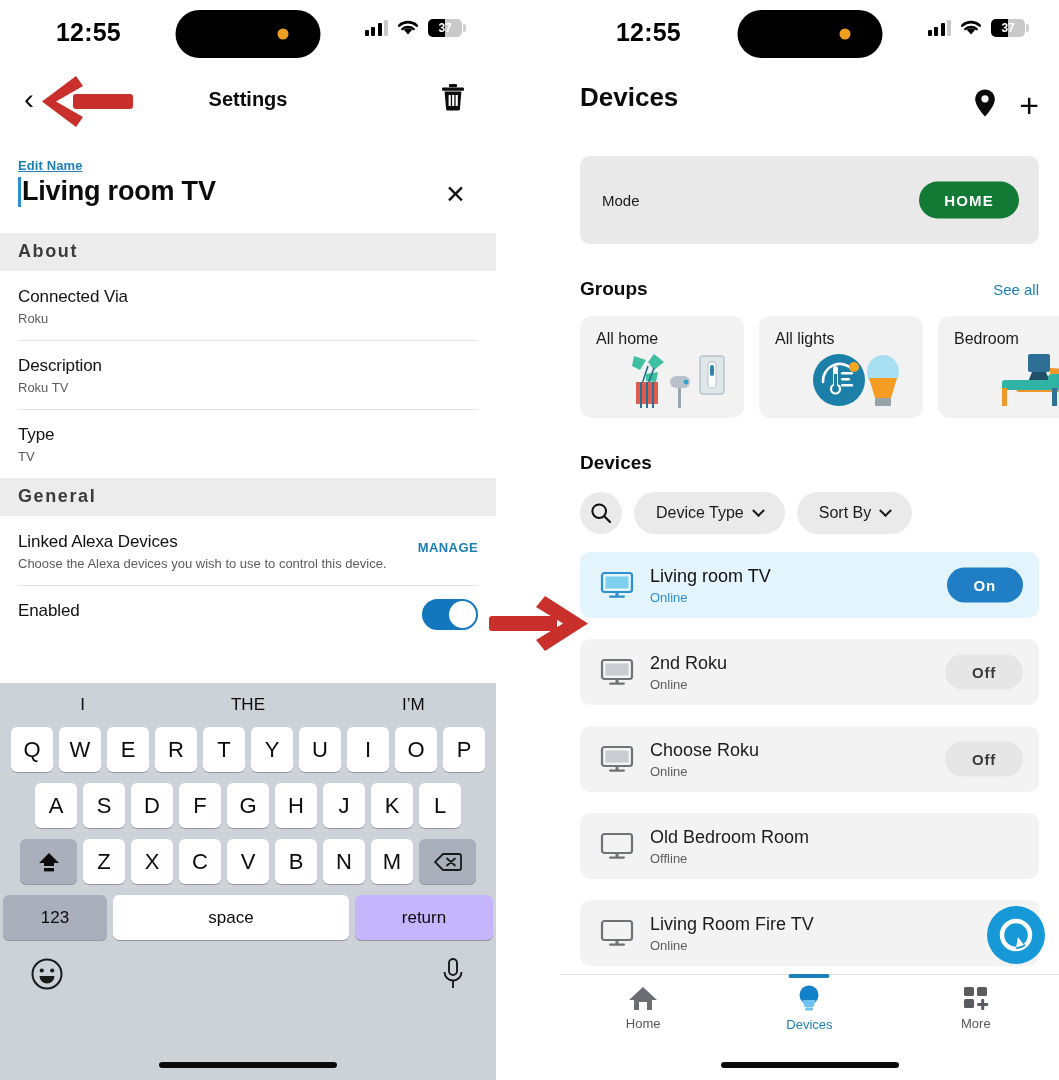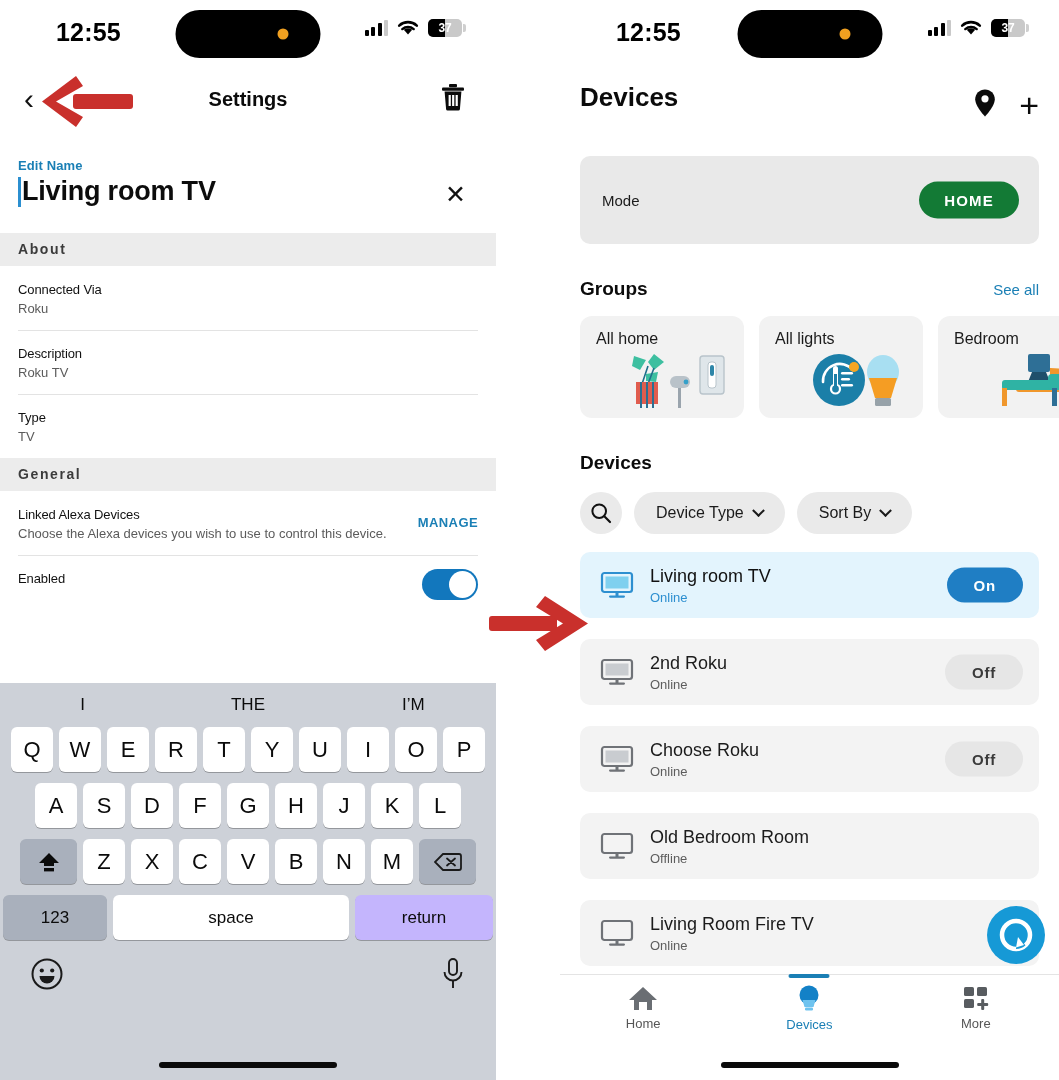--- a/index.html
+++ b/index.html
@@ -62,38 +62,38 @@
     position: absolute; left: 24px; top: 50%; transform: translateY(-50%);
     font-size: 30px; line-height: 1; color: #111; font-weight: 400;
   }
   .nav-title {
     position: absolute; left: 0; right: 0; top: 50%; transform: translateY(-50%);
     text-align: center; font-size: 20px; font-weight: 700; color: #0b0b0b;
   }
   .nav-trash { position: absolute; right: 30px; top: 50%; transform: translateY(-50%); }
 
   .editname { padding: 28px 18px 26px 18px; position: relative; }
-  .editname-label { font-size: 13px; font-weight: 600; color: #1a7fb5; letter-spacing: .1px; }
+  .editname-label { font-size: 13px; font-weight: 600; color: #1a7fb5; letter-spacing: .1px; text-decoration: underline; }
   .editname-row { display: flex; align-items: center; margin-top: 3px; }
   .caret { width: 3px; height: 30px; background: #2b8fd0; flex: none; margin-right: 1px; }
   .editname-value { font-size: 27px; font-weight: 700; color: #0c0c0c; letter-spacing: -.2px; }
   .editname-clear {
     position: absolute; right: 30px; top: 52px;
     font-size: 25px; color: #111; line-height: 1; font-weight: 300;
   }
 
   .sec-head {
     background: #ececec; padding: 8px 18px 9px 18px;
-    font-size: 14px; font-weight: 700; color: #3b3b3b; letter-spacing: 1.6px;
+    font-size: 18px; font-weight: 700; color: #3b3b3b; letter-spacing: 1.6px;
   }
   .row { padding: 16px 18px 14px 18px; position: relative; }
   .row + .row::before {
     content: ""; position: absolute; left: 18px; right: 18px; top: 0; height: 1px; background: #e3e3e3;
   }
-  .row-title { font-size: 13px; font-weight: 400; color: #111; letter-spacing: -.1px; }
+  .row-title { font-size: 17px; font-weight: 400; color: #111; letter-spacing: -.1px; }
   .row-sub { font-size: 13px; color: #5b5b5b; margin-top: 4px; }
   .row-action {
     position: absolute; right: 18px; top: 24px;
     font-size: 13px; font-weight: 600; color: #1a7fb5; letter-spacing: .4px;
   }
   .toggle {
     position: absolute; right: 18px; top: 14px;
     width: 56px; height: 31px; border-radius: 16px; background: #1277bd;
   }
   .toggle::after {

